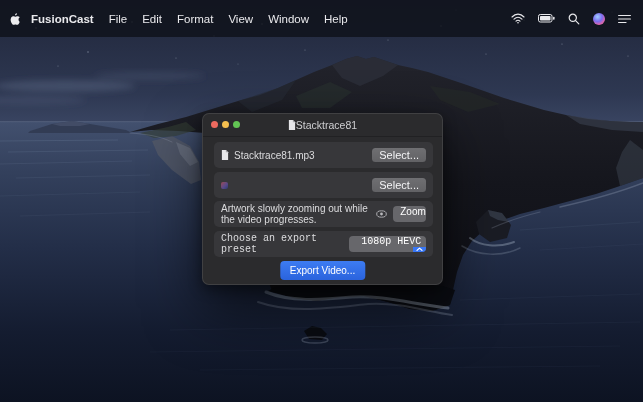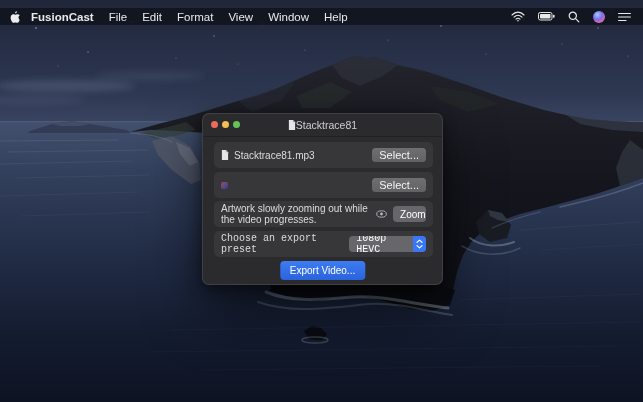--- a/index.html
+++ b/index.html
@@ -1,23 +1,23 @@
 <!DOCTYPE html>
 <html><head>
 <meta charset="utf-8">
 <style>
   html,body{margin:0;padding:0;background:#000;}
   .screen{position:relative;width:643px;height:402px;overflow:hidden;
           font-family:"Liberation Sans",sans-serif;background:#0d1322;}
   .wallpaper{position:absolute;left:0;top:0;z-index:0;}
 
   
-  .menubar{position:absolute;left:0;top:0;right:0;height:17px;z-index:5;
+  .menubar{position:absolute;left:0;top:0;right:0;height:37px;z-index:5;
            background:rgba(16,19,29,.88);display:flex;align-items:center;
-           padding:0 12px 0 10px;color:#e9e9ec;font-size:11.5px;margin-top:8px;}
+           padding:0 12px 0 10px;color:#e9e9ec;font-size:11.5px;}
   .mb-left{display:flex;align-items:center;}
   .apple{display:flex;margin-right:2px;}
   .appname{font-weight:bold;margin-left:8px;}
   .mitem{margin-left:15px;}
   .mb-right{margin-left:auto;display:flex;align-items:center;gap:13px;}
   .siri-orb{width:12px;height:12px;border-radius:50%;
     background:radial-gradient(circle at 38% 32%, #9fd0ff 0%, #7c6cf0 42%, #e066a8 72%, #243a66 100%);}
 
   
   .window{position:absolute;left:202px;top:113px;width:241px;height:172px;z-index:3;
@@ -35,21 +35,21 @@
        border-radius:5px;display:flex;align-items:center;padding:0 7px;
        box-sizing:border-box;font-size:10px;color:#dcdcde;}
   .r1{top:28px;}.r2{top:58px;}.r3{top:87px;}.r4{top:117px;font-family:Liberation Mono, monospace;}
   .ricon{display:flex;margin-right:5px;flex:none;}
   .thumb{width:7px;height:7px;border-radius:2px;flex:none;margin-right:5px;
          background:linear-gradient(135deg,#9a4a52 0%,#5a4a8a 55%,#2c3a6e 100%);}
   .select-btn{margin-left:auto;height:14px;background:linear-gradient(#6f6f72,#626265);
        border:none;border-radius:3.5px;color:#f4f4f6;font-size:11px;
        font-family:inherit;padding:0 7px;line-height:13px;}
   .dropdown{height:16px;background:#67676b;border-radius:4px;display:flex;align-items:center;
-       color:#fff;font-size:10px;box-sizing:border-box;padding-left:7px;overflow:hidden;}
+       color:#fff;font-size:10px;box-sizing:border-box;padding-left:7px;overflow:hidden;flex-direction:column;}
   .dd-small{width:48px;margin-left:6px;}
   .dd-large{width:82px;margin-left:auto;}
   .stepper{margin-left:auto;width:13px;align-self:stretch;background:#3877f6;
        display:flex;align-items:center;justify-content:center;flex:none;}
   .eye{margin-left:auto;display:flex;}
   .export{position:absolute;left:50%;top:147px;transform:translateX(-50%);
        background:linear-gradient(#3d7cf2,#2a63dd);color:#fff;border:none;border-radius:4px;
        font-size:10px;font-family:inherit;height:19px;line-height:13px;padding:0 10px;}
 </style>
 </head>

